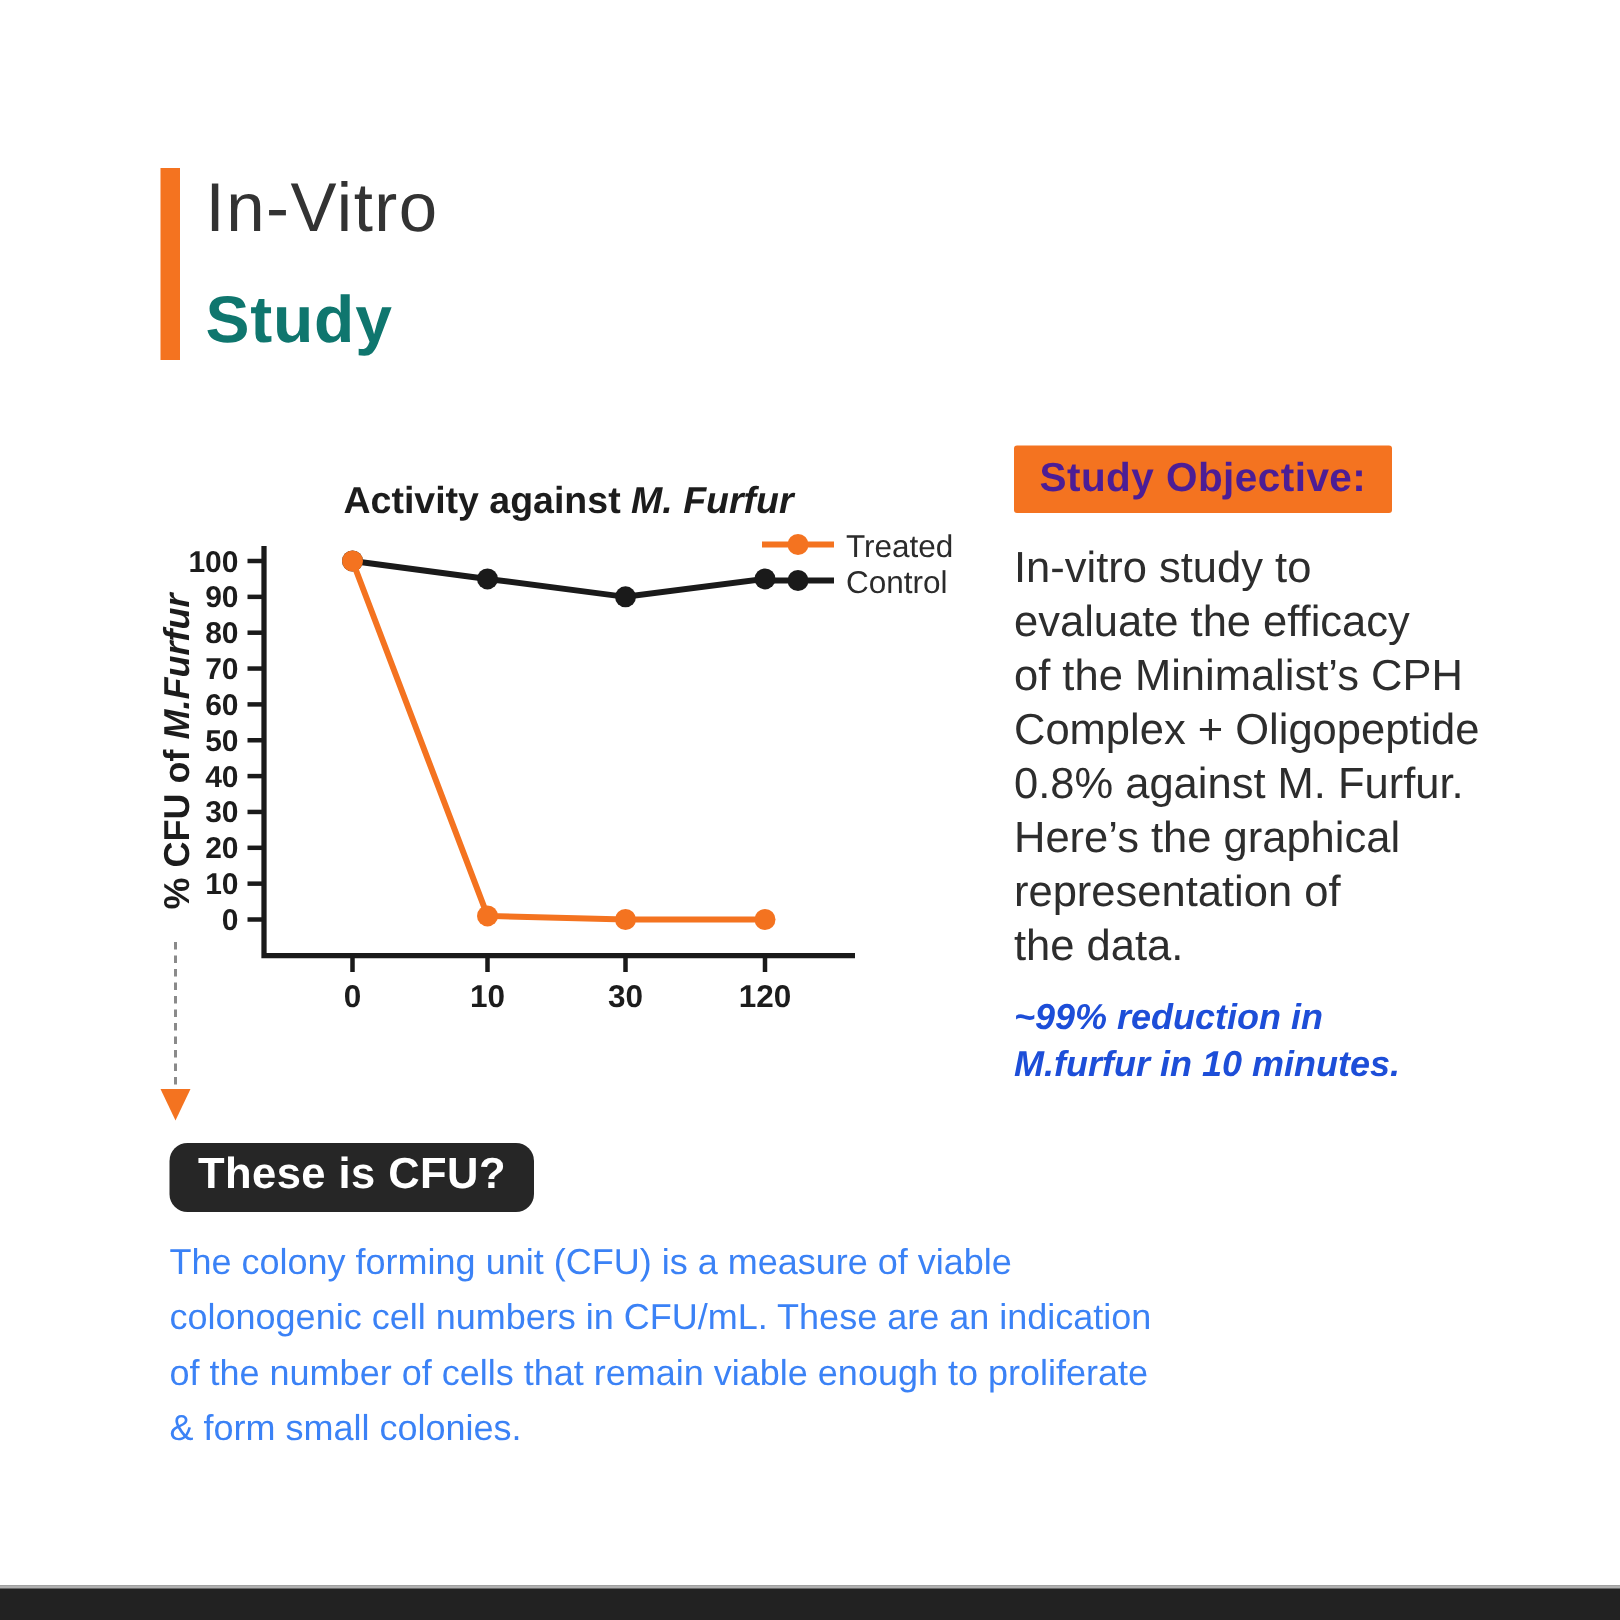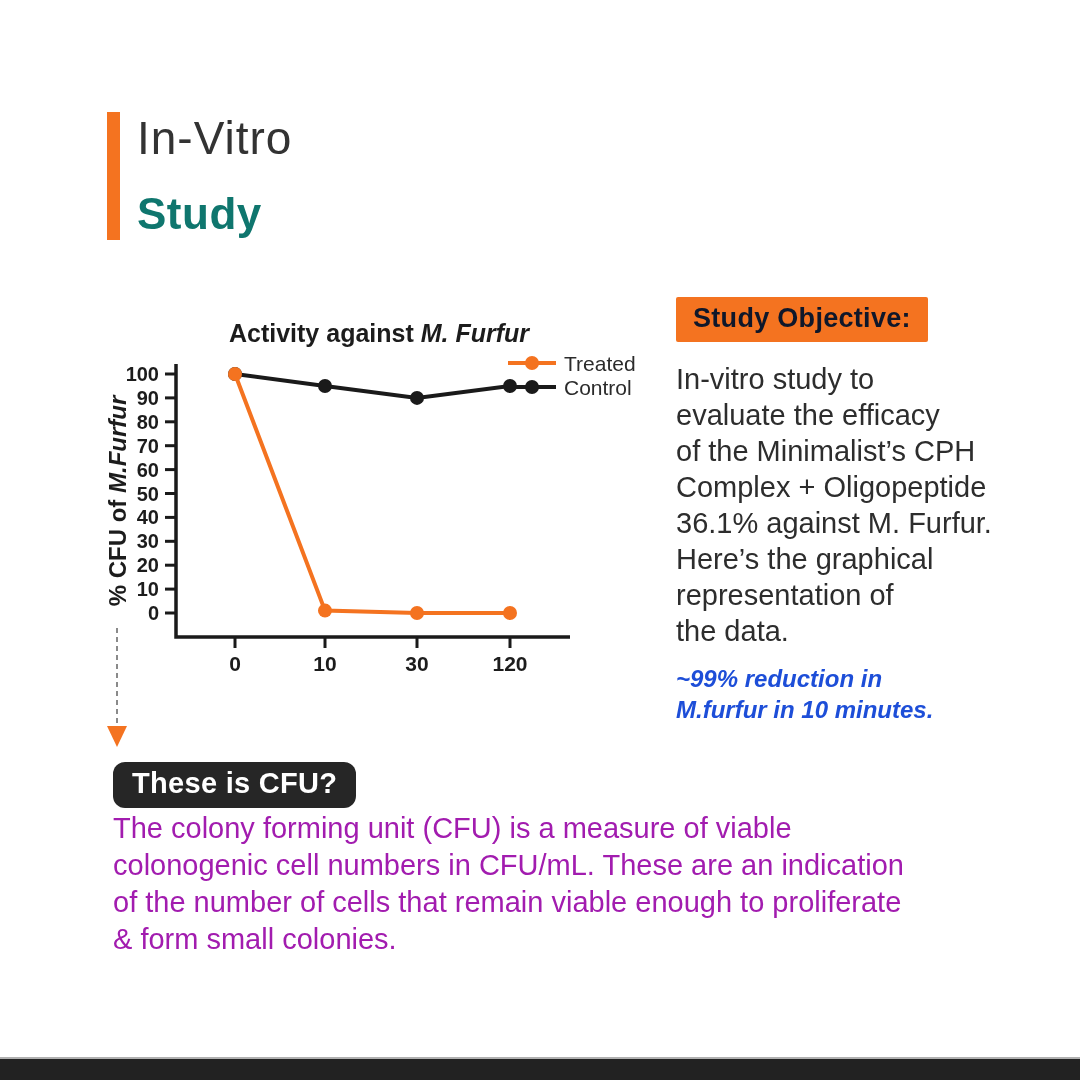--- a/index.html
+++ b/index.html
@@ -31,21 +31,21 @@
   }
   
   .chart-wrap{position:absolute;left:100px;top:308px;width:560px;height:370px;}
   
   .connector{position:absolute;left:104px;top:626px;width:28px;height:126px;}
   
   .objective{position:absolute;left:676px;top:297px;width:340px;}
   .badge{
     display:inline-block;
     background:var(--accent,#F47320);
-    color:#0f172a;
+    color:#4c1d95;
     font-weight:700;font-size:27px;
     padding:6px 17px 8px 17px;
     border-radius:2px;
     letter-spacing:0.3px;
   }
   .objective-body{
     margin-top:19px;
     font-size:29px;line-height:36px;
     color:#2d2d2d;
     white-space:pre-line;
@@ -62,23 +62,23 @@
   .badge-dark{
     display:inline-block;
     background:var(--dark,#262626);
     color:#ffffff;
     font-weight:700;font-size:29px;
     padding:5px 19px 8px 19px;
     border-radius:12px;
     letter-spacing:0.3px;
   }
   .cfu-body{
-    margin-top:2px;
-    font-size:29px;line-height:37px;
-    color:#a21caf;
+    margin-top:15px;
+    font-size:24px;line-height:37px;
+    color:#3b82f6;
     white-space:pre-line;
   }
   
   .bottom-bar{
     position:absolute;left:0;bottom:0;width:1080px;height:21px;
     background:#222222;
     border-top:2px solid #b0b0b0;
   }
 </style>
 </head>
@@ -152,21 +152,21 @@
     <line x1="13" y1="2" x2="13" y2="100" stroke="#8a8a8a" stroke-width="2" stroke-dasharray="5,4"></line>
     <polygon points="3,100 23,100 13,121" fill="#F47320"></polygon>
   </svg>
 
   <div class="objective">
     <span class="badge">Study Objective:</span>
     <div class="objective-body">In-vitro study to
 evaluate the efficacy
 of the Minimalist’s CPH
 Complex + Oligopeptide
-36.1% against M. Furfur.
+0.8% against M. Furfur.
 Here’s the graphical
 representation of
 the data.</div>
     <div class="objective-highlight">~99% reduction in
 M.furfur in 10 minutes.</div>
   </div>
 
   <div class="cfu">
     <span class="badge-dark">These is CFU?</span>
     <div class="cfu-body">The colony forming unit (CFU) is a measure of viable

